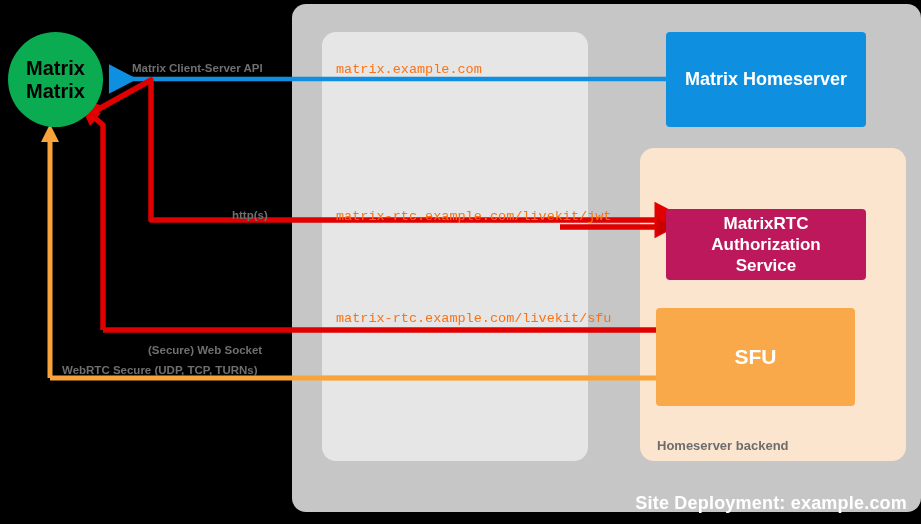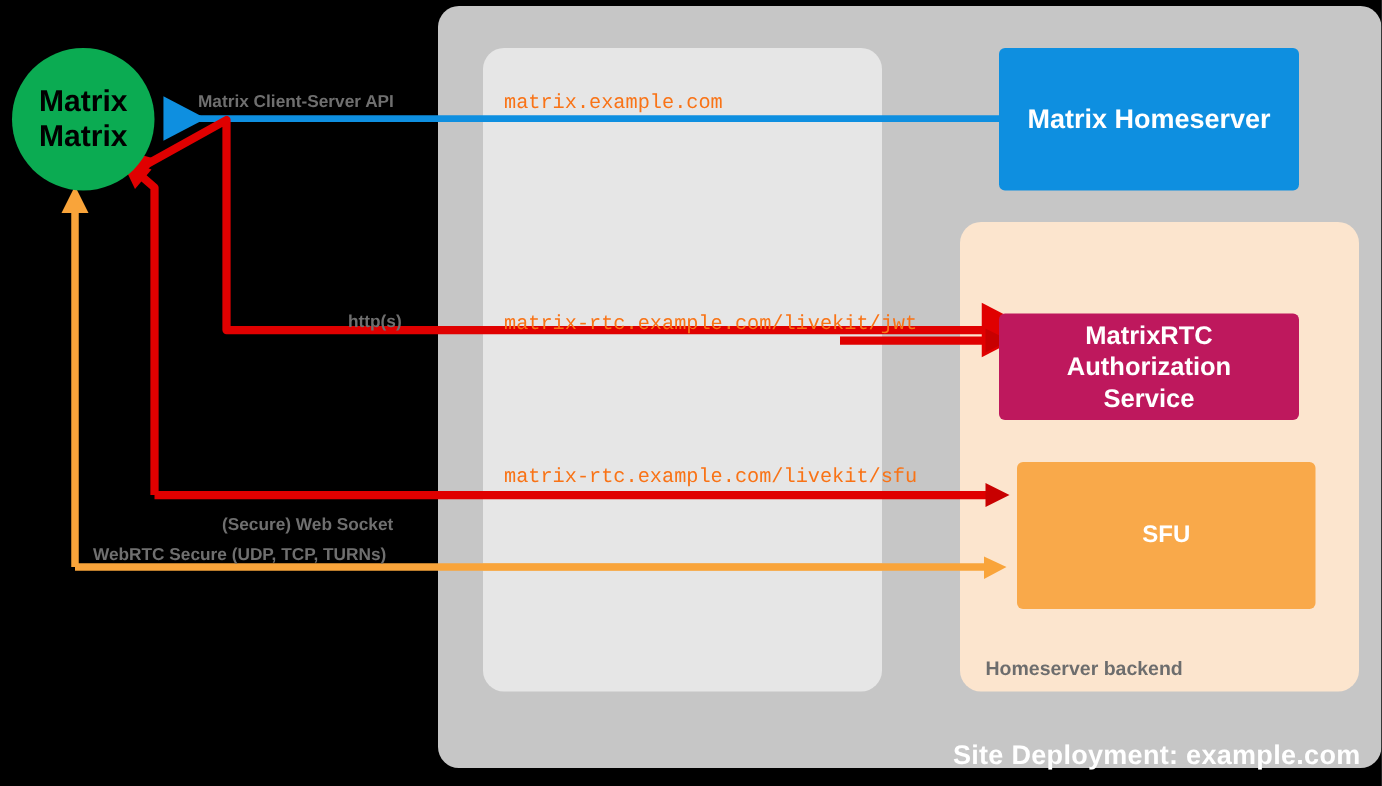--- a/index.html
+++ b/index.html
@@ -58,22 +58,22 @@
   }
   #homeserver{
     left:666px;top:32px;width:200px;height:95px;
     background:#0e8fe0;font-size:18px;
   }
   #auth-service{
     left:666px;top:177px;width:200px;height:71px;
     background:#be185d;font-size:17px;line-height:1.25;margin-top:32px;
   }
   #sfu{
-    left:678px;top:308px;width:199px;height:98px;
-    background:#f9a94a;font-size:16px;
+    left:656px;top:308px;width:199px;height:98px;
+    background:#f9a94a;font-size:21px;
   }
 
   
   .url{
     color:#f97316;
     font-family:"Liberation Mono", monospace;
     font-size:13.5px;
     white-space:nowrap;
   }
   #url-matrix{left:336px;top:62px;}

